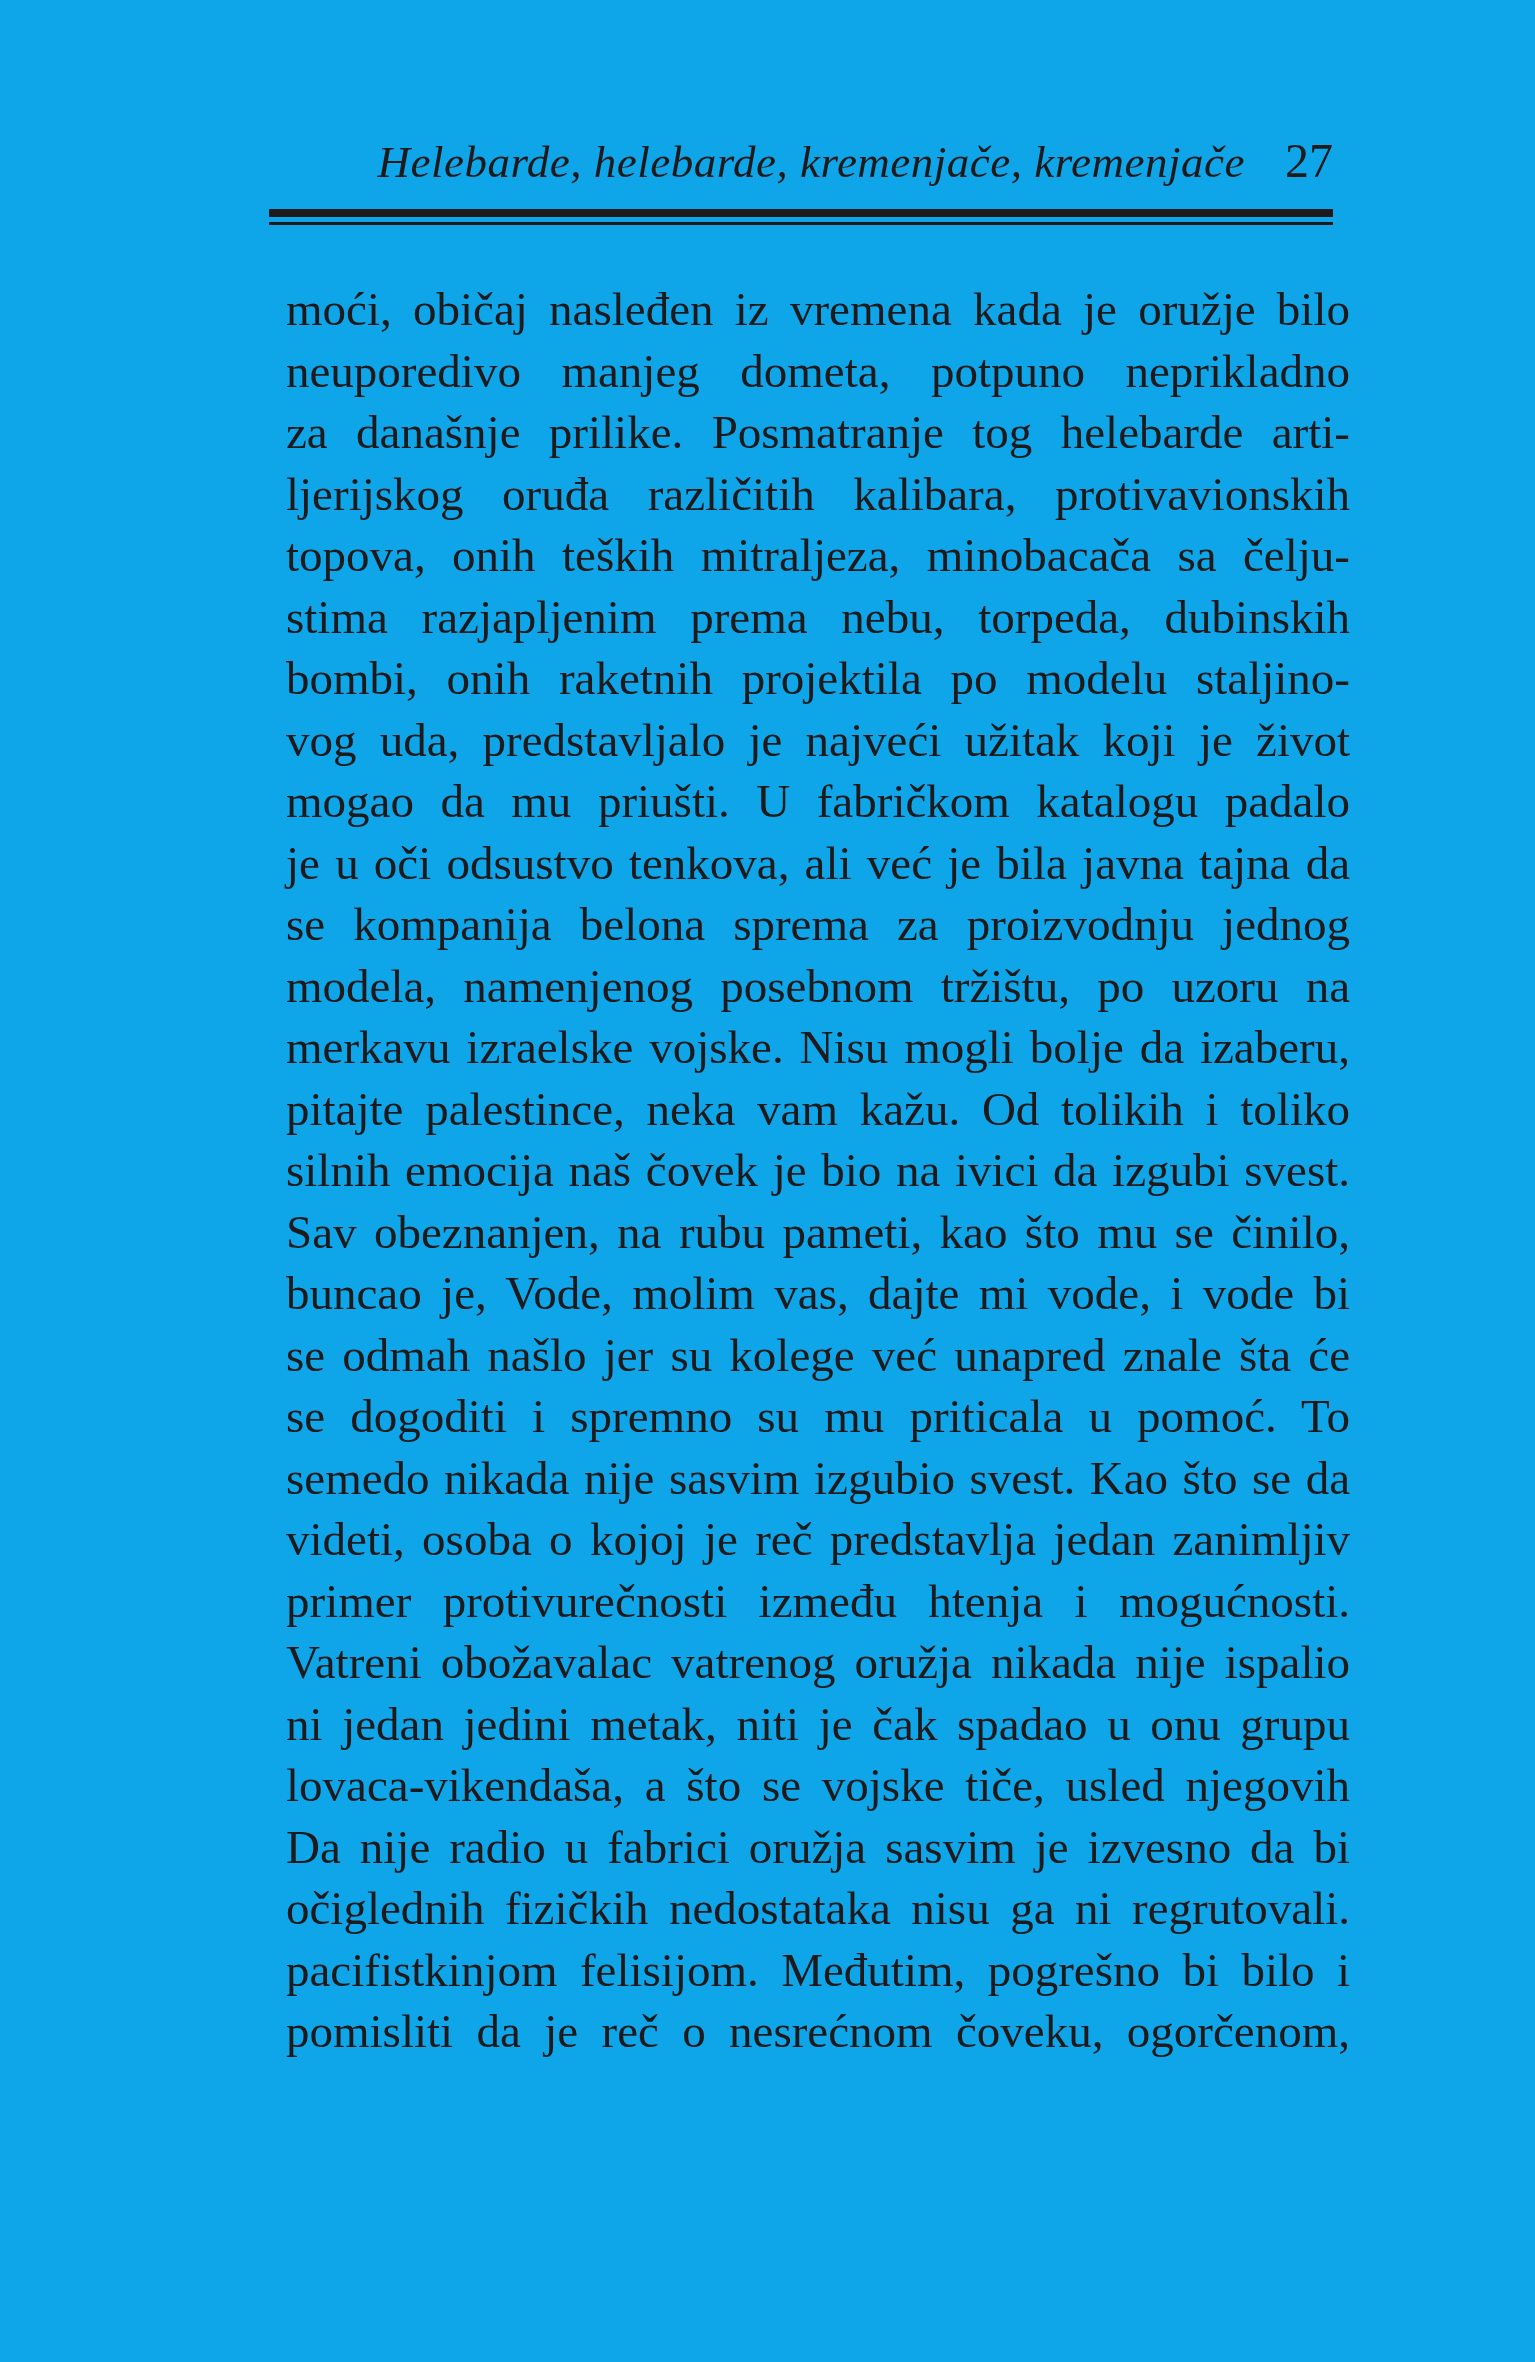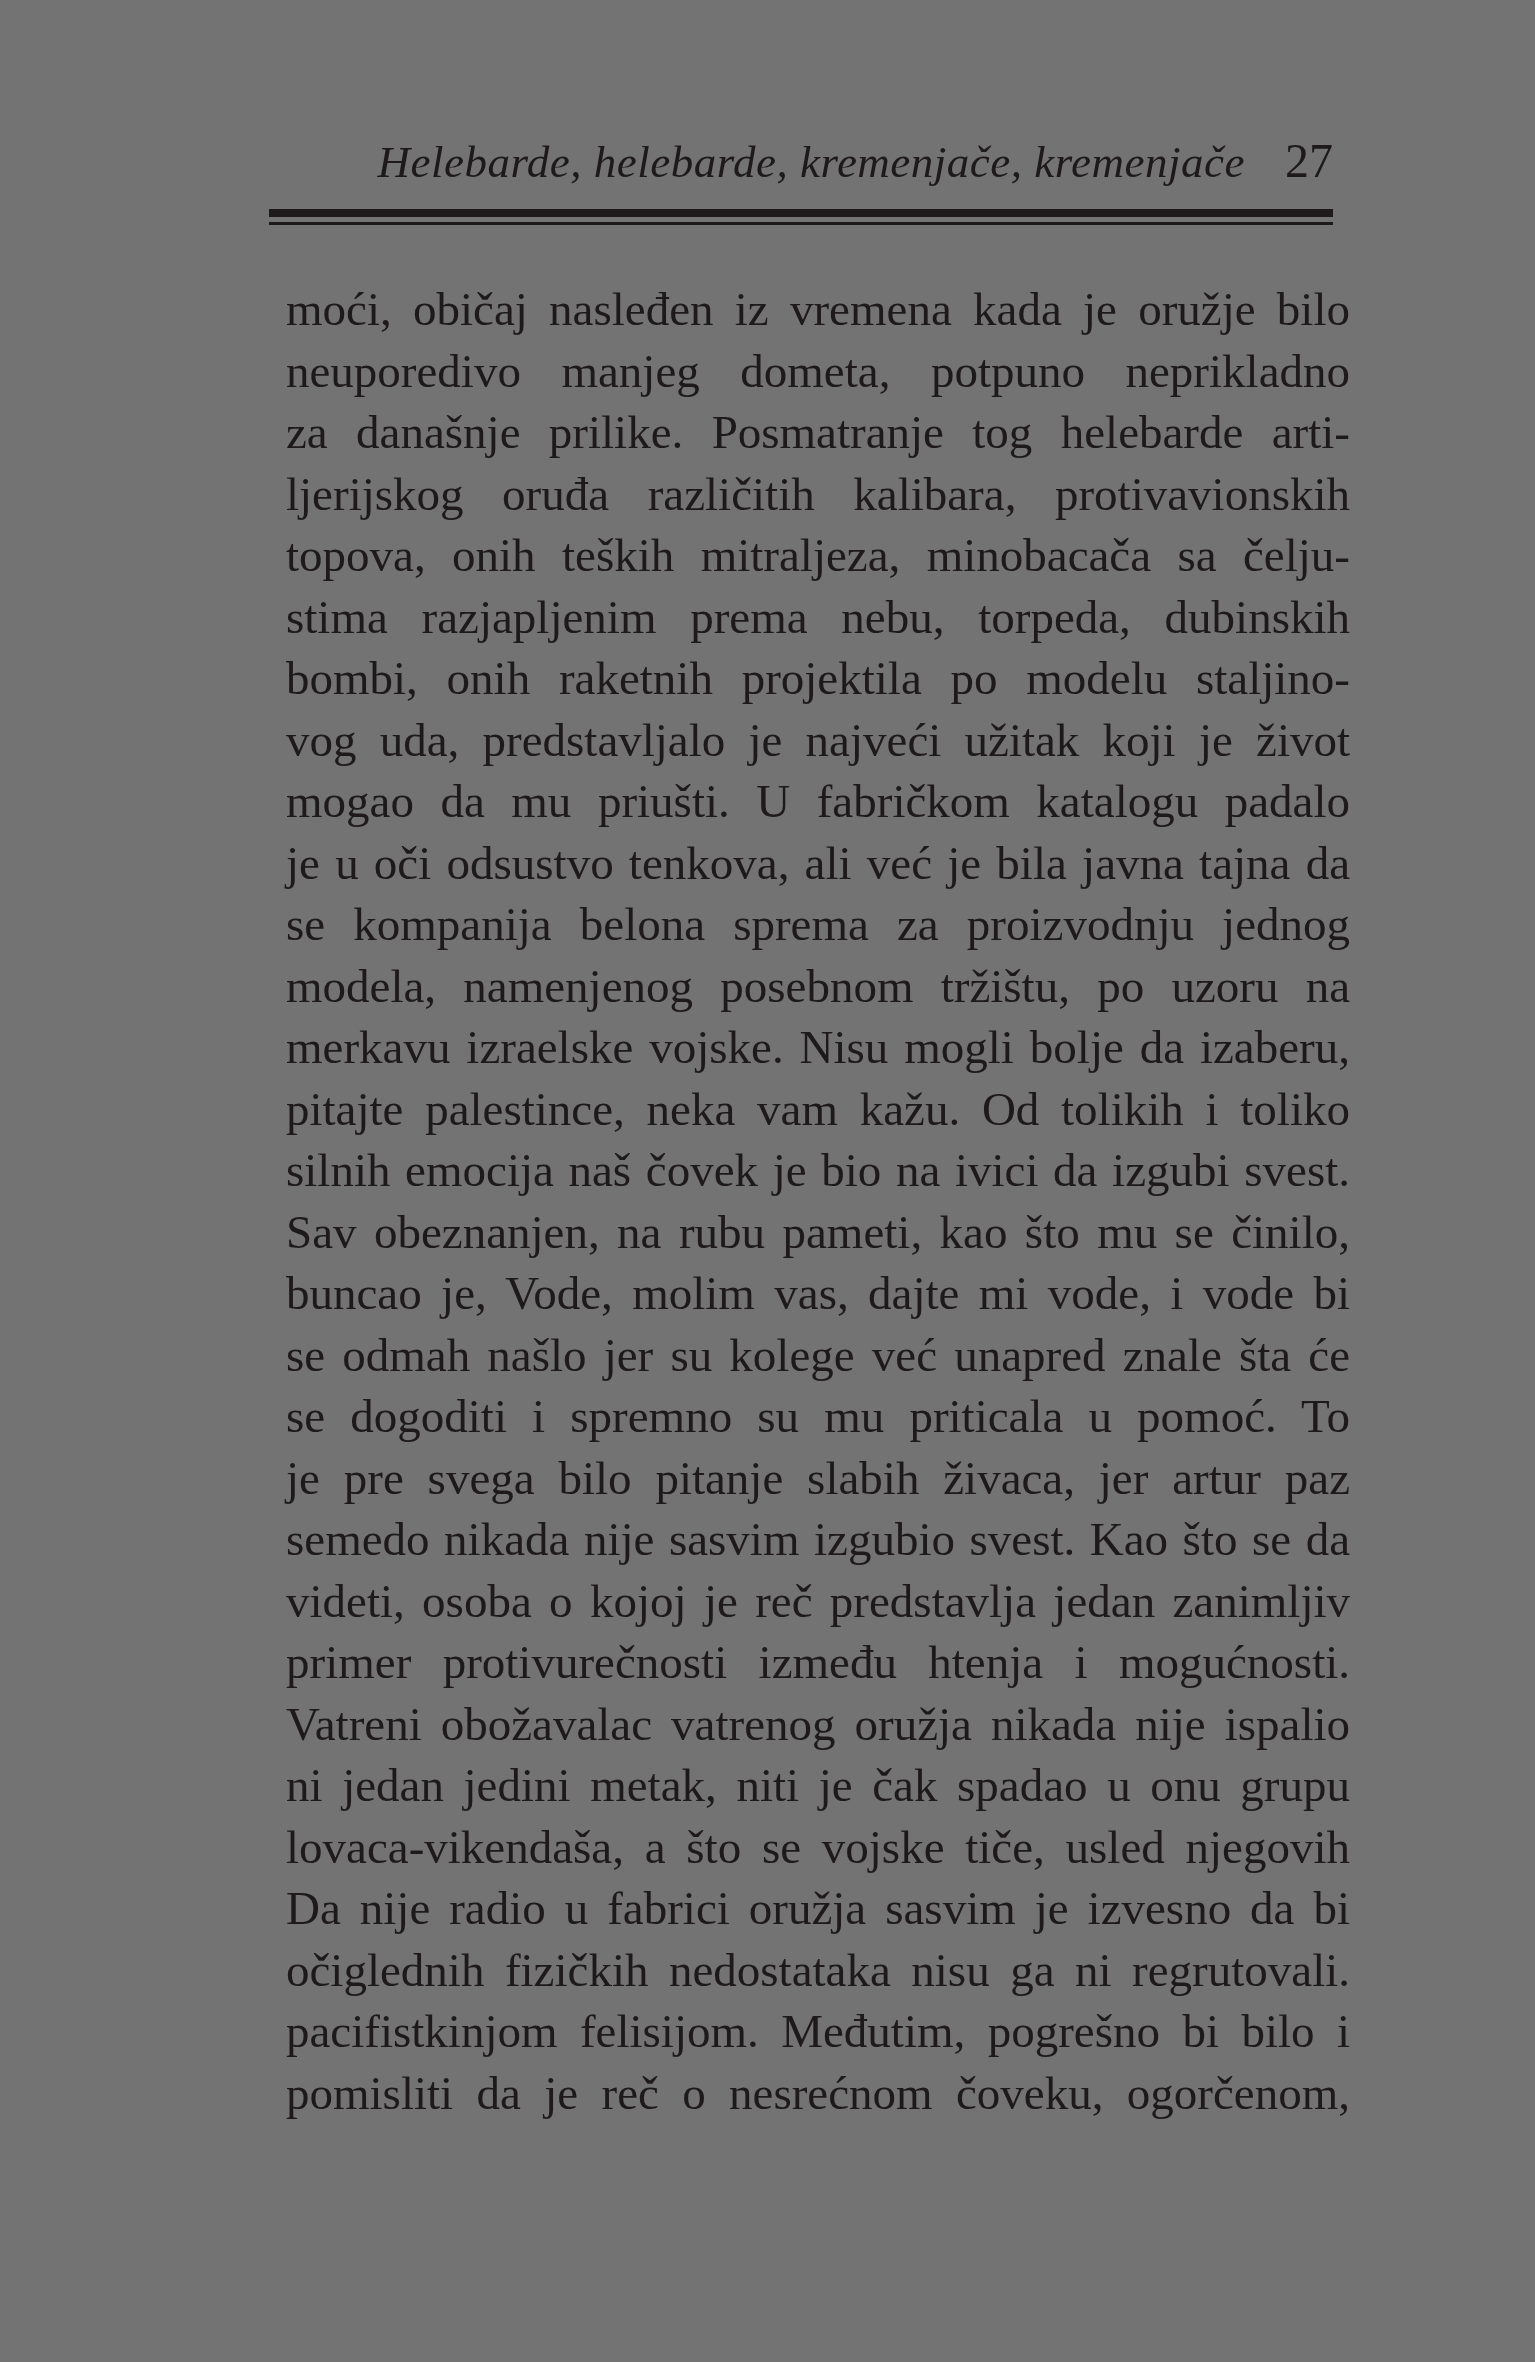--- a/index.html
+++ b/index.html
@@ -6,21 +6,21 @@
   html, body {
     margin: 0;
     padding: 0;
     background: #e8e8e8;
   }
   .page {
     position: relative;
     width: 1535px;
     height: 2362px;
     margin: 0 auto;
-    background: #737373;
+    background: #0ea5e9;
     overflow: hidden;
     font-family: "Liberation Serif", "DejaVu Serif", serif;
     color: #1e1a1b;
   }
   .running-header {
     position: absolute;
     left: 269px;
     top: 136px;
     width: 1064px;
     display: flex;
@@ -93,21 +93,20 @@
     <div class="line">je u oči odsustvo tenkova, ali već je bila javna tajna da</div>
     <div class="line">se kompanija belona sprema za proizvodnju jednog</div>
     <div class="line">modela, namenjenog posebnom tržištu, po uzoru na</div>
     <div class="line">merkavu izraelske vojske. Nisu mogli bolje da izaberu,</div>
     <div class="line">pitajte palestince, neka vam kažu. Od tolikih i toliko</div>
     <div class="line">silnih emocija naš čovek je bio na ivici da izgubi svest.</div>
     <div class="line">Sav obeznanjen, na rubu pameti, kao što mu se činilo,</div>
     <div class="line">buncao je, Vode, molim vas, dajte mi vode, i vode bi</div>
     <div class="line">se odmah našlo jer su kolege već unapred znale šta će</div>
     <div class="line">se dogoditi i spremno su mu priticala u pomoć. To</div>
-    <div class="line">je pre svega bilo pitanje slabih živaca, jer artur paz</div>
     <div class="line">semedo nikada nije sasvim izgubio svest. Kao što se da</div>
     <div class="line">videti, osoba o kojoj je reč predstavlja jedan zanimljiv</div>
     <div class="line">primer protivurečnosti između htenja i mogućnosti.</div>
     <div class="line">Vatreni obožavalac vatrenog oružja nikada nije ispalio</div>
     <div class="line">ni jedan jedini metak, niti je čak spadao u onu grupu</div>
     <div class="line">lovaca-vikendaša, a što se vojske tiče, usled njegovih</div>
     <div class="line">Da nije radio u fabrici oružja sasvim je izvesno da bi</div>
     <div class="line">očiglednih fizičkih nedostataka nisu ga ni regrutovali.</div>
     <div class="line">pacifistkinjom felisijom. Međutim, pogrešno bi bilo i</div>
     <div class="line">pomisliti da je reč o nesrećnom čoveku, ogorčenom,</div>

